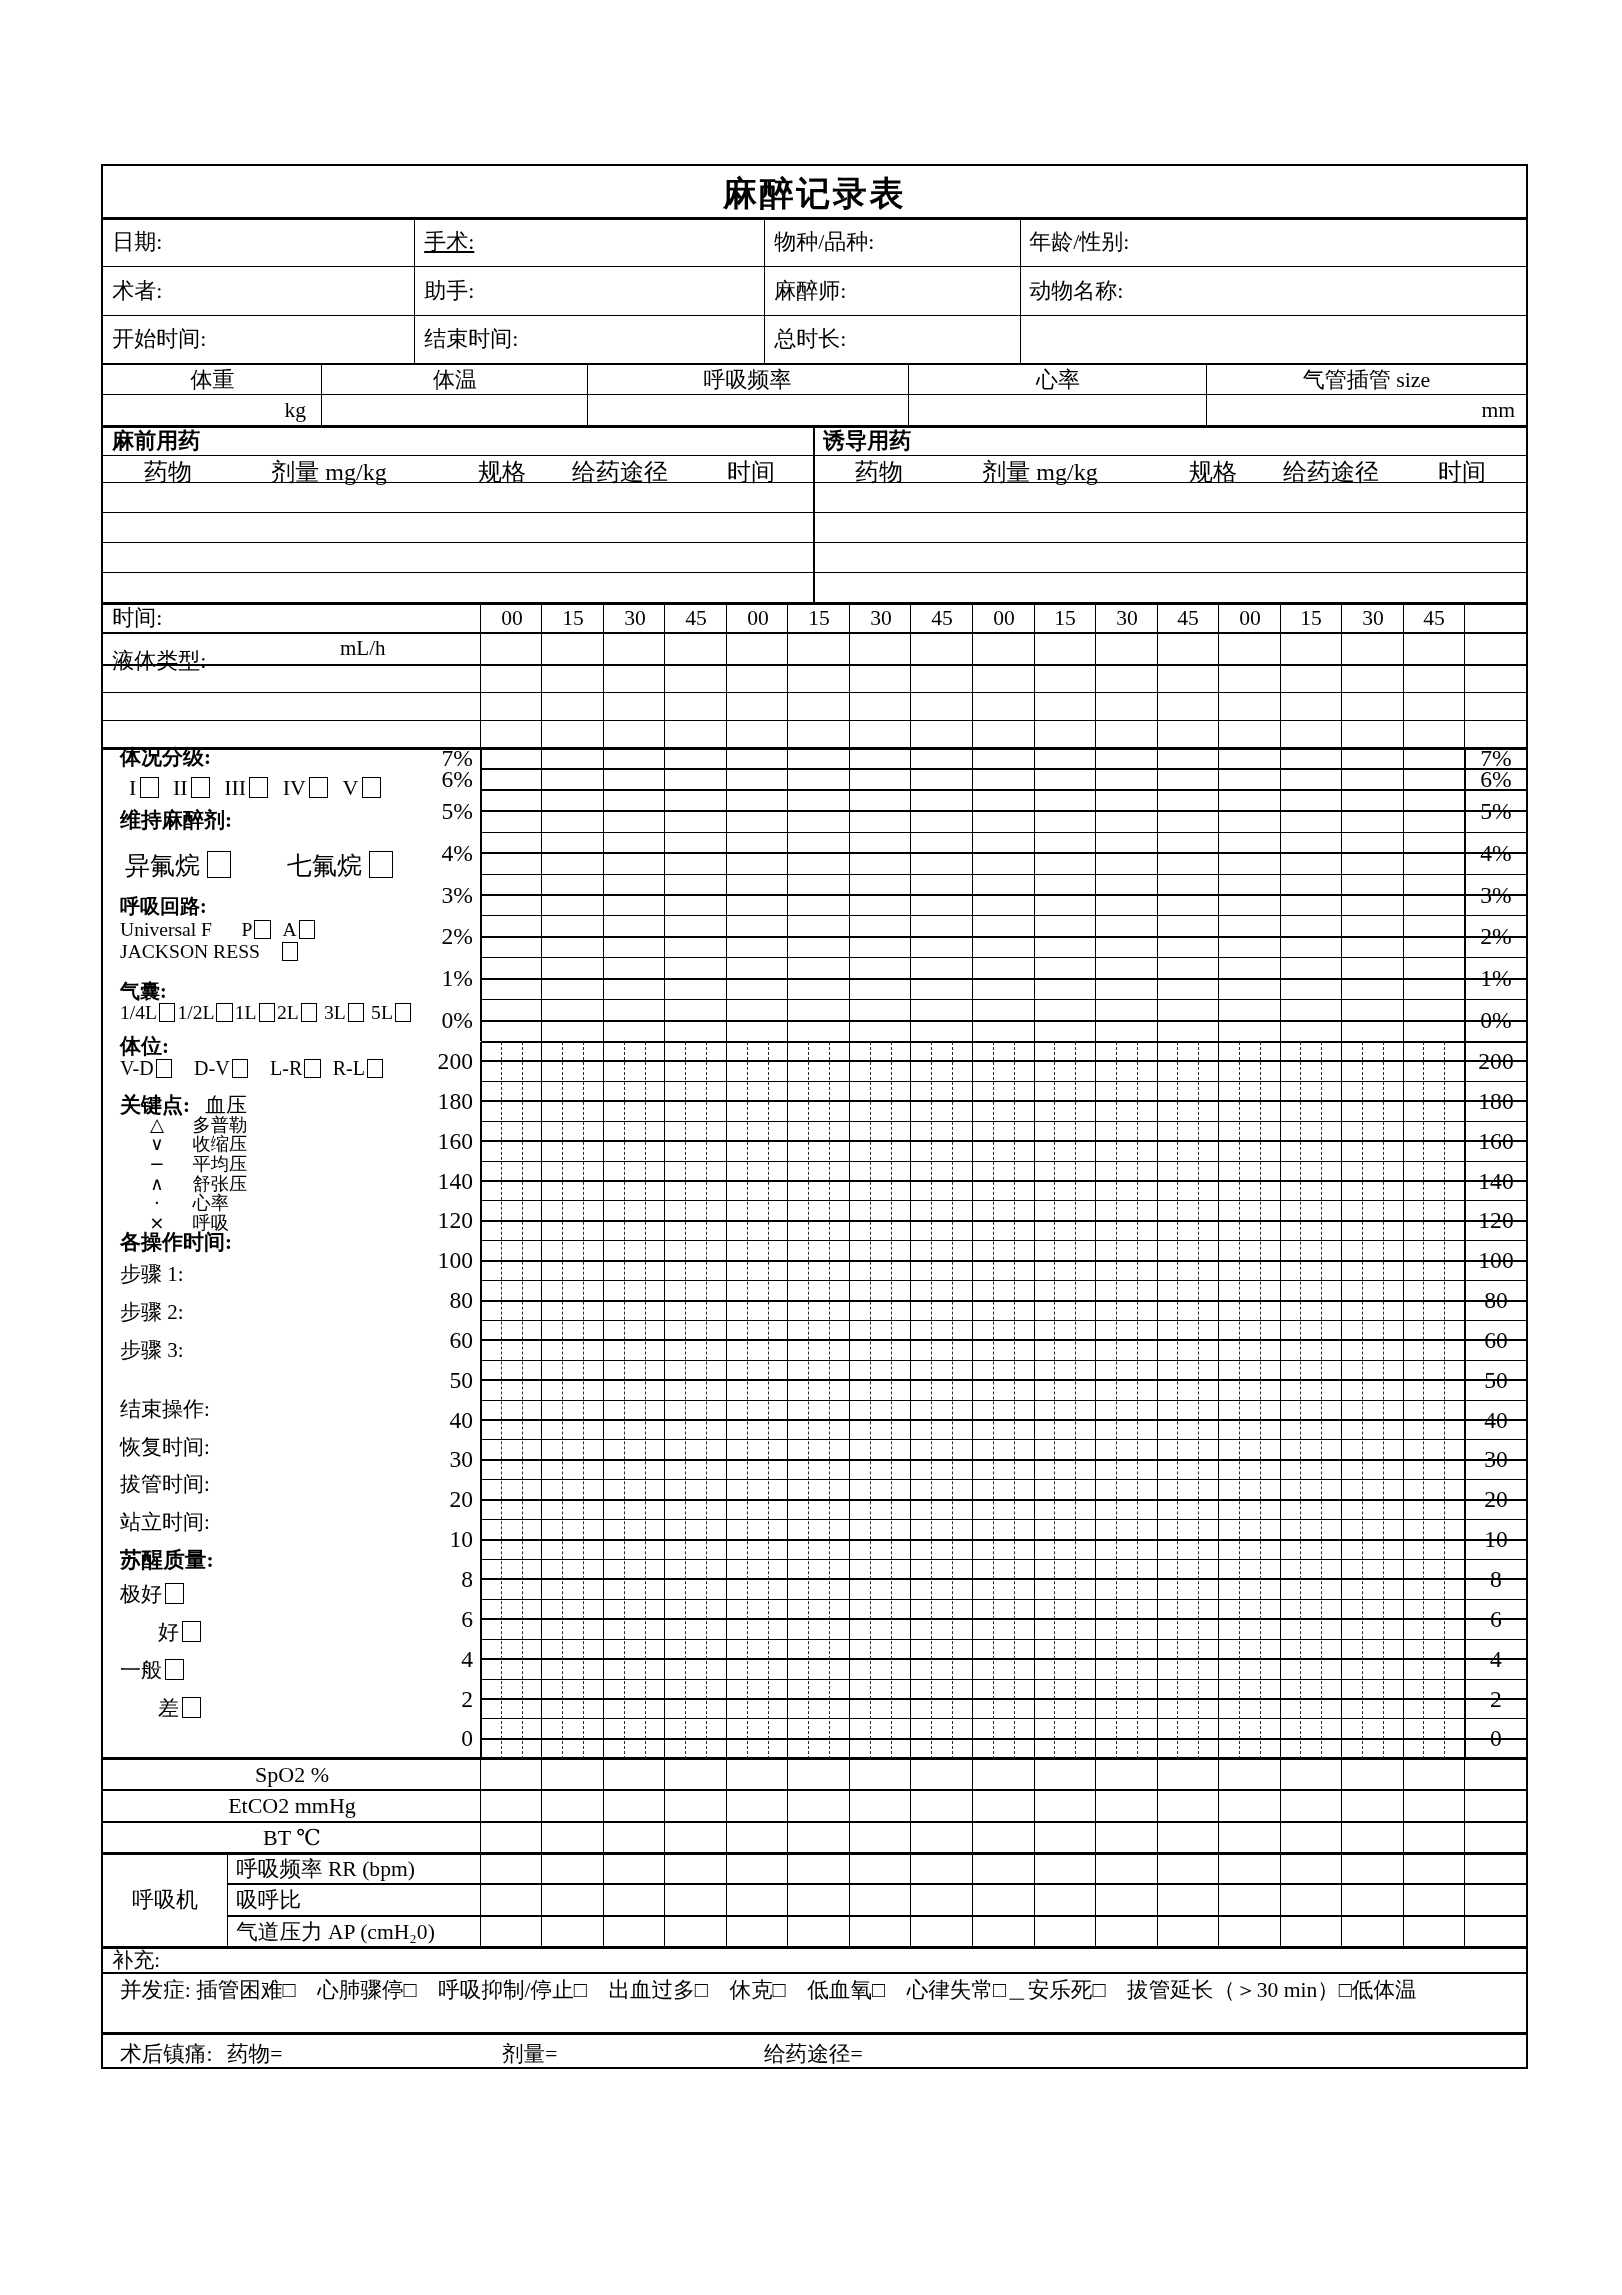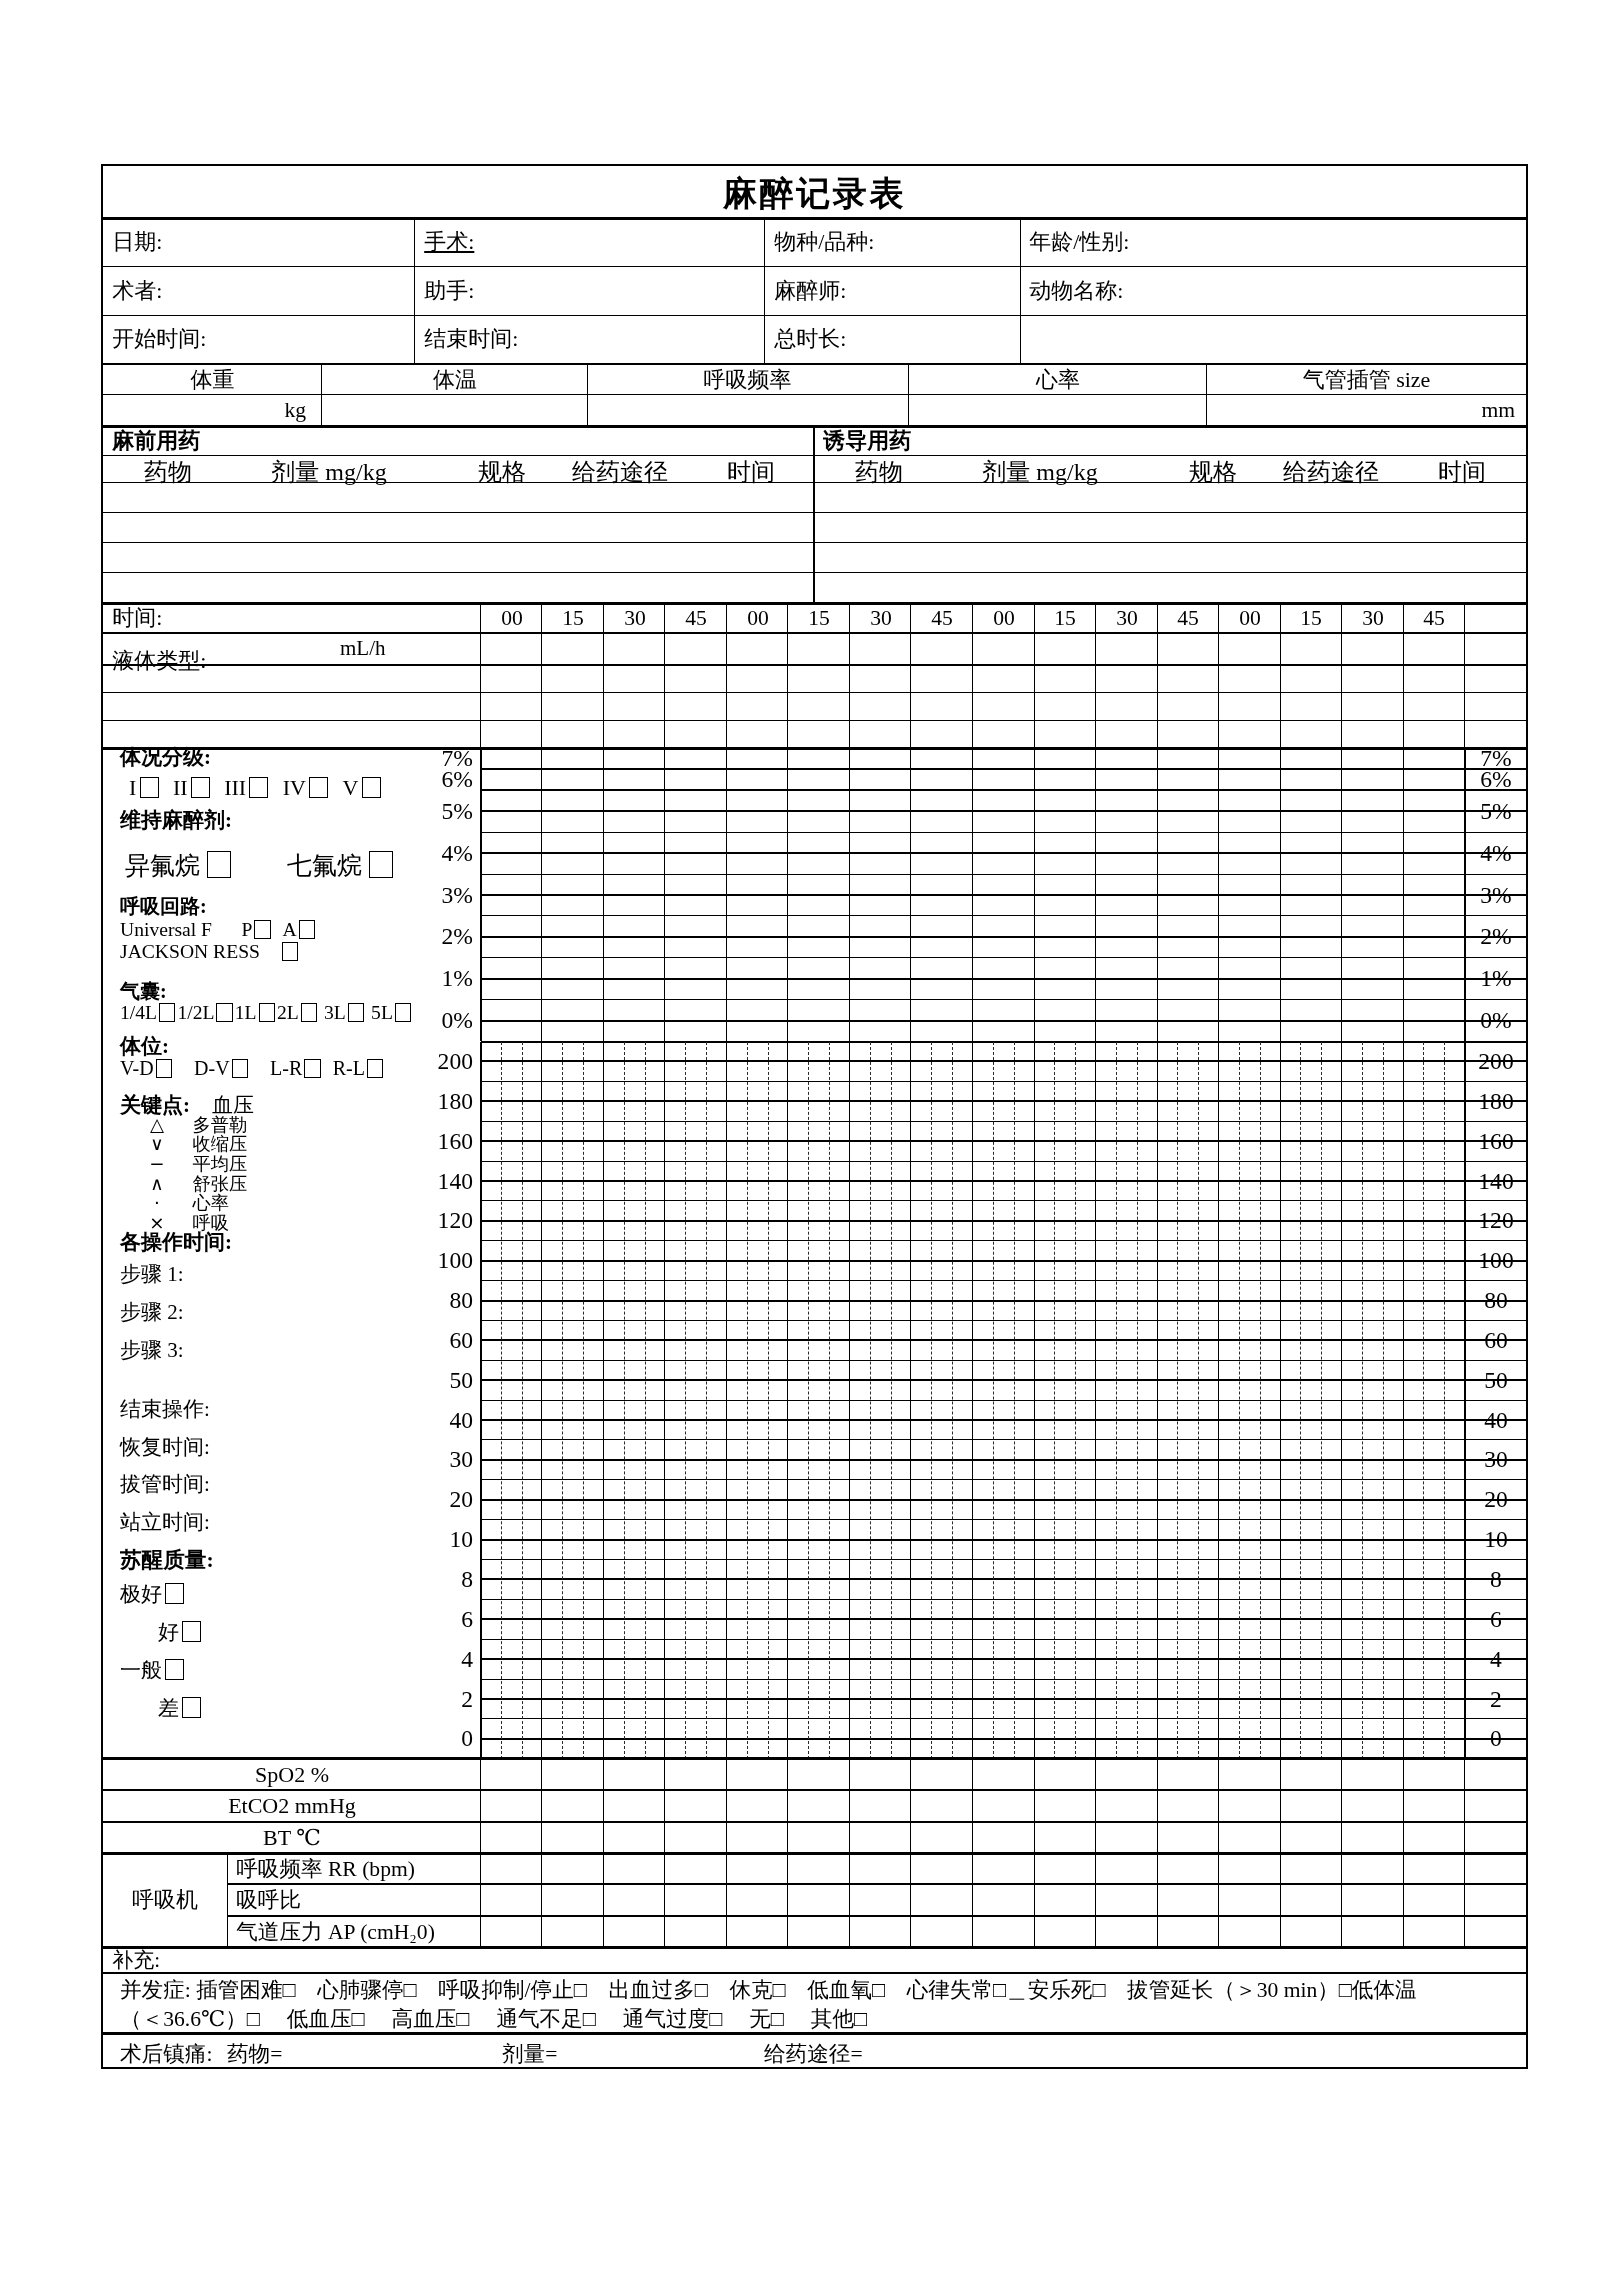--- a/index.html
+++ b/index.html
@@ -155,21 +155,21 @@
       <div class="sb" style="top: 607px; font-size: 22px; left: 26px;"><span>I</span><span class="cb"></span> <span>II</span><span class="cb"></span> <span>III</span><span class="cb"></span> <span>IV</span><span class="cb"></span> <span>V</span><span class="cb"></span> </div>
       <div class="sb" style="top: 639px; font-weight: bold; font-size: 21px;"><span>维持麻醉剂:</span></div>
       <div class="sb" style="top: 681px; font-size: 25px; left: 22px; height: 37px; line-height: 37px;"><span>异氟烷</span><span class="cb" style="width: 22px; height: 25px; margin: 0px 6.5px; vertical-align: -3.9px;"></span>  <span>七氟烷</span><span class="cb" style="width: 22px; height: 25px; margin: 0px 6.5px; vertical-align: -3.9px;"></span></div>
       <div class="sb" style="top: 725px; font-weight: bold; font-size: 20px;"><span>呼吸回路:</span></div>
       <div class="sb" style="top: 749px; font-size: 19.6px;"><span>Universal F</span>  <span>P</span><span class="cb sm"></span> <span>A</span><span class="cb sm"></span> </div>
       <div class="sb" style="top: 771px; font-size: 19.6px;"><span>JACKSON RESS</span> <span class="cb sm"></span></div>
       <div class="sb" style="top: 810px; font-weight: bold; font-size: 20px;"><span>气囊:</span></div>
       <div class="sb" style="top: 832px; font-size: 19.6px;"><span>1/4L</span><span class="cb sm"></span><span>1/2L</span><span class="cb sm"></span><span>1L</span><span class="cb sm"></span><span>2L</span><span class="cb sm"></span> <span>3L</span><span class="cb sm"></span> <span>5L</span><span class="cb sm"></span> </div>
       <div class="sb" style="top: 865px; font-weight: bold; font-size: 21px;"><span>体位:</span></div>
       <div class="sb" style="top: 887px; font-size: 20px;"><span>V-D</span><span class="cb sm"></span> <span>D-V</span><span class="cb sm"></span> <span>L-R</span><span class="cb sm"></span> <span>R-L</span><span class="cb sm"></span> </div>
-      <div class="sb" style="top: 924px; font-weight: bold; font-size: 21px;"><span>关键点:</span><span style="font-weight: normal; margin-left: 22px;">血压</span></div>
+      <div class="sb" style="top: 924px; font-weight: bold; font-size: 21px;"><span>关键点:</span><span style="font-weight: normal; margin-left: 15px;">血压</span></div>
       <div class="sb" style="top: 949px; font-size: 18.3px; height: 19.6px; line-height: 19.6px; left: 33px;"><span class="kpsym">△</span><span style="margin-left: 14.4px;">多普勒</span></div>
       <div class="sb" style="top: 968px; font-size: 18.3px; height: 19.6px; line-height: 19.6px; left: 33px;"><span class="kpsym">∨</span><span style="margin-left: 14.4px;">收缩压</span></div>
       <div class="sb" style="top: 988px; font-size: 18.3px; height: 19.6px; line-height: 19.6px; left: 33px;"><span class="kpsym">−</span><span style="margin-left: 14.4px;">平均压</span></div>
       <div class="sb" style="top: 1008px; font-size: 18.3px; height: 19.6px; line-height: 19.6px; left: 33px;"><span class="kpsym">∧</span><span style="margin-left: 14.4px;">舒张压</span></div>
       <div class="sb" style="top: 1027px; font-size: 18.3px; height: 19.6px; line-height: 19.6px; left: 33px;"><span class="kpsym">·</span><span style="margin-left: 14.4px;">心率</span></div>
       <div class="sb" style="top: 1047px; font-size: 18.3px; height: 19.6px; line-height: 19.6px; left: 33px;"><span class="kpsym">×</span><span style="margin-left: 14.4px;">呼吸</span></div>
       <div class="sb" style="top: 1061px; font-weight: bold; font-size: 21px;"><span>各操作时间:</span></div>
       <div class="sb" style="top: 1093px; font-size: 21px;"><span>步骤 1:</span></div>
       <div class="sb" style="top: 1131px; font-size: 21px;"><span>步骤 2:</span></div>
       <div class="sb" style="top: 1169px; font-size: 21px;"><span>步骤 3:</span></div>
@@ -192,21 +192,20 @@
       <div class="abs celllab" style="left: 124px; top: 1718px; width: 253px; height: 31px; font-size: 21.6px;">吸呼比</div>
       <div class="abs celllab" style="left: 124px; top: 1750px; width: 253px; height: 31px; font-size: 21.6px;">气道压力 AP (cmH₂0)</div>
     </div>
 
   <div class="abs celllab" style="left:0;top:1781px;width:1423px;height:26px;font-size:21px;">
     <span>补充:</span>
   </div>
 
   <div class="abs" style="left:0;top:1807px;width:1423px;height:60px;padding:2.6px 0 0 17px;">
     <div class="botline">并发症: 插管困难□　心肺骤停□　呼吸抑制/停止□　出血过多□　休克□　低血氧□　心律失常□＿安乐死□　拔管延长（＞30 min）□低体温</div>
-    <div class="botline">（＜36.6℃）□　 低血压□　 高血压□　 通气不足□　 通气过度□　 无□　 其他□</div>
   </div>
 
   <div class="abs" style="left:0;top:1868px;width:1423px;height:33px;font-size:21.6px;">
     <span class="abs" style="left:17px;top:5.2px;">术后镇痛:</span>
     <span class="abs" style="left:124px;top:5.2px;">药物=</span>
     <span class="abs" style="left:399px;top:5.2px;">剂量=</span>
     <span class="abs" style="left:661px;top:5.2px;">给药途径=</span>
   </div>
 <div class="hl" style="top: 51px; height: 2.6px; left: 0px; width: 1423px;"></div>
     <div class="hl" style="top: 100px; height: 1.3px; left: 0px; width: 1423px;"></div>

